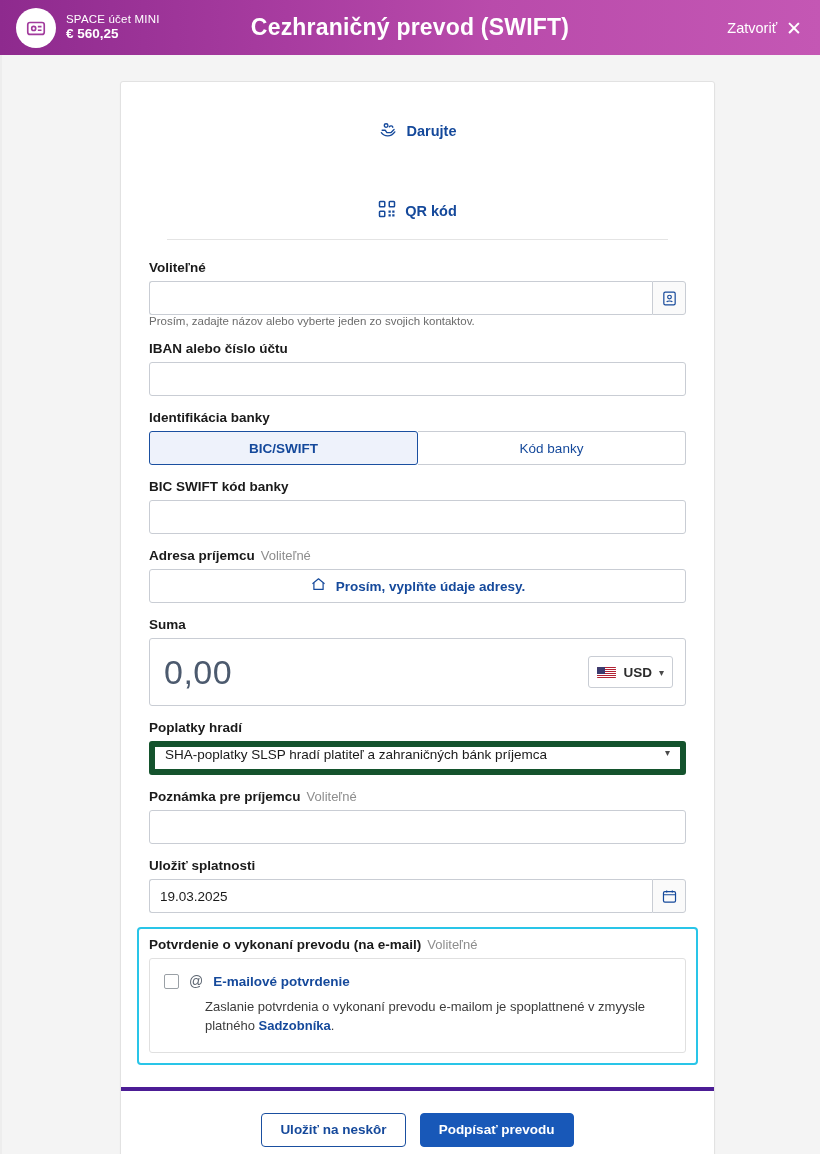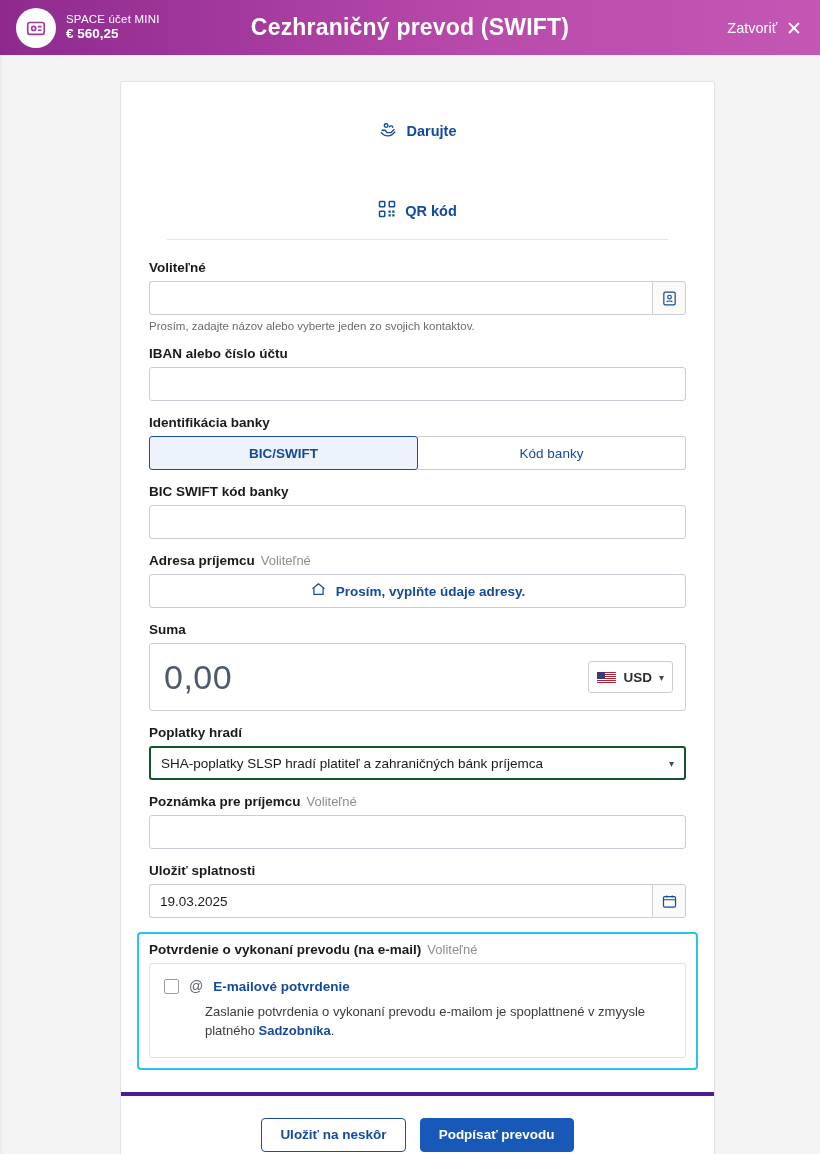--- a/index.html
+++ b/index.html
@@ -80,21 +80,21 @@
   }
   .input-row { display: flex; }
   .input-row .input { border-right: none; border-radius: 3px 0 0 3px; flex: 1; }
   .adorn {
     width: 34px; height: 34px;
     border: 1px solid #c9cdd4; border-radius: 0 3px 3px 0;
     background: #fafafa;
     display: flex; align-items: center; justify-content: center;
     cursor: pointer;
   }
-  .hint { font-size: 11.5px; color: #6b6b6b; margin-top: 5px; }
+  .hint { font-size: 11.5px; color: #6b6b6b; }
 
   
   .seg { display: flex; }
   .seg-btn {
     flex: 1; height: 34px; border: 1px solid #c9cdd4;
     display: flex; align-items: center; justify-content: center;
     font-size: 13.5px; color: #15499b; cursor: pointer; background: #fff;
   }
   .seg-btn.first { border-radius: 3px 0 0 3px; }
   .seg-btn.last { border-radius: 0 3px 3px 0; border-left: none; }
@@ -128,22 +128,22 @@
   .flag {
     width: 19px; height: 13px; border-radius: 2px; overflow: hidden;
     display: block; flex: none;
   }
   .cur-code { font-size: 13.5px; font-weight: 700; color: #2c2c2c; }
   .caret { color: #4a4a4a; font-size: 10px; }
 
   
   .select {
     width: 100%; height: 34px;
-    border: 2px solid #14532d; border-radius: 3px; background: #fff;
-    display: flex; align-items: center; justify-content: space-between;
+    border: 6px solid #14532d; border-radius: 3px; background: #fff;
+    display: flex; justify-content: space-between;
     padding: 0 10px; font-size: 13.5px; color: #1a1a1a; cursor: pointer;
   }
 
   
   .confirm-wrap {
     border: 2px solid #29c5e8; border-radius: 4px;
     padding: 8px 10px 10px 10px;
     margin: 2px -12px 0 -12px;
   }
   .confirm-inner {

